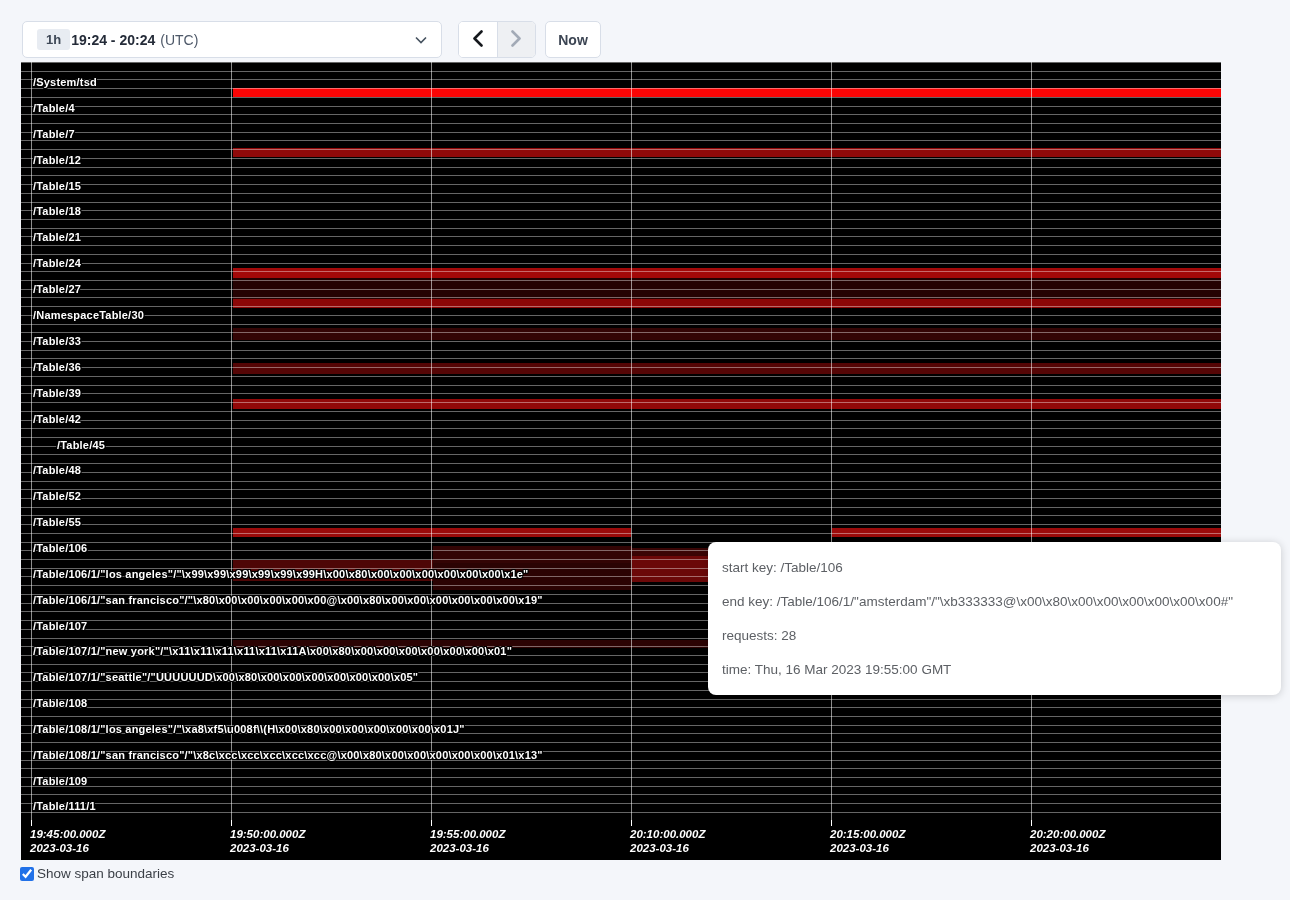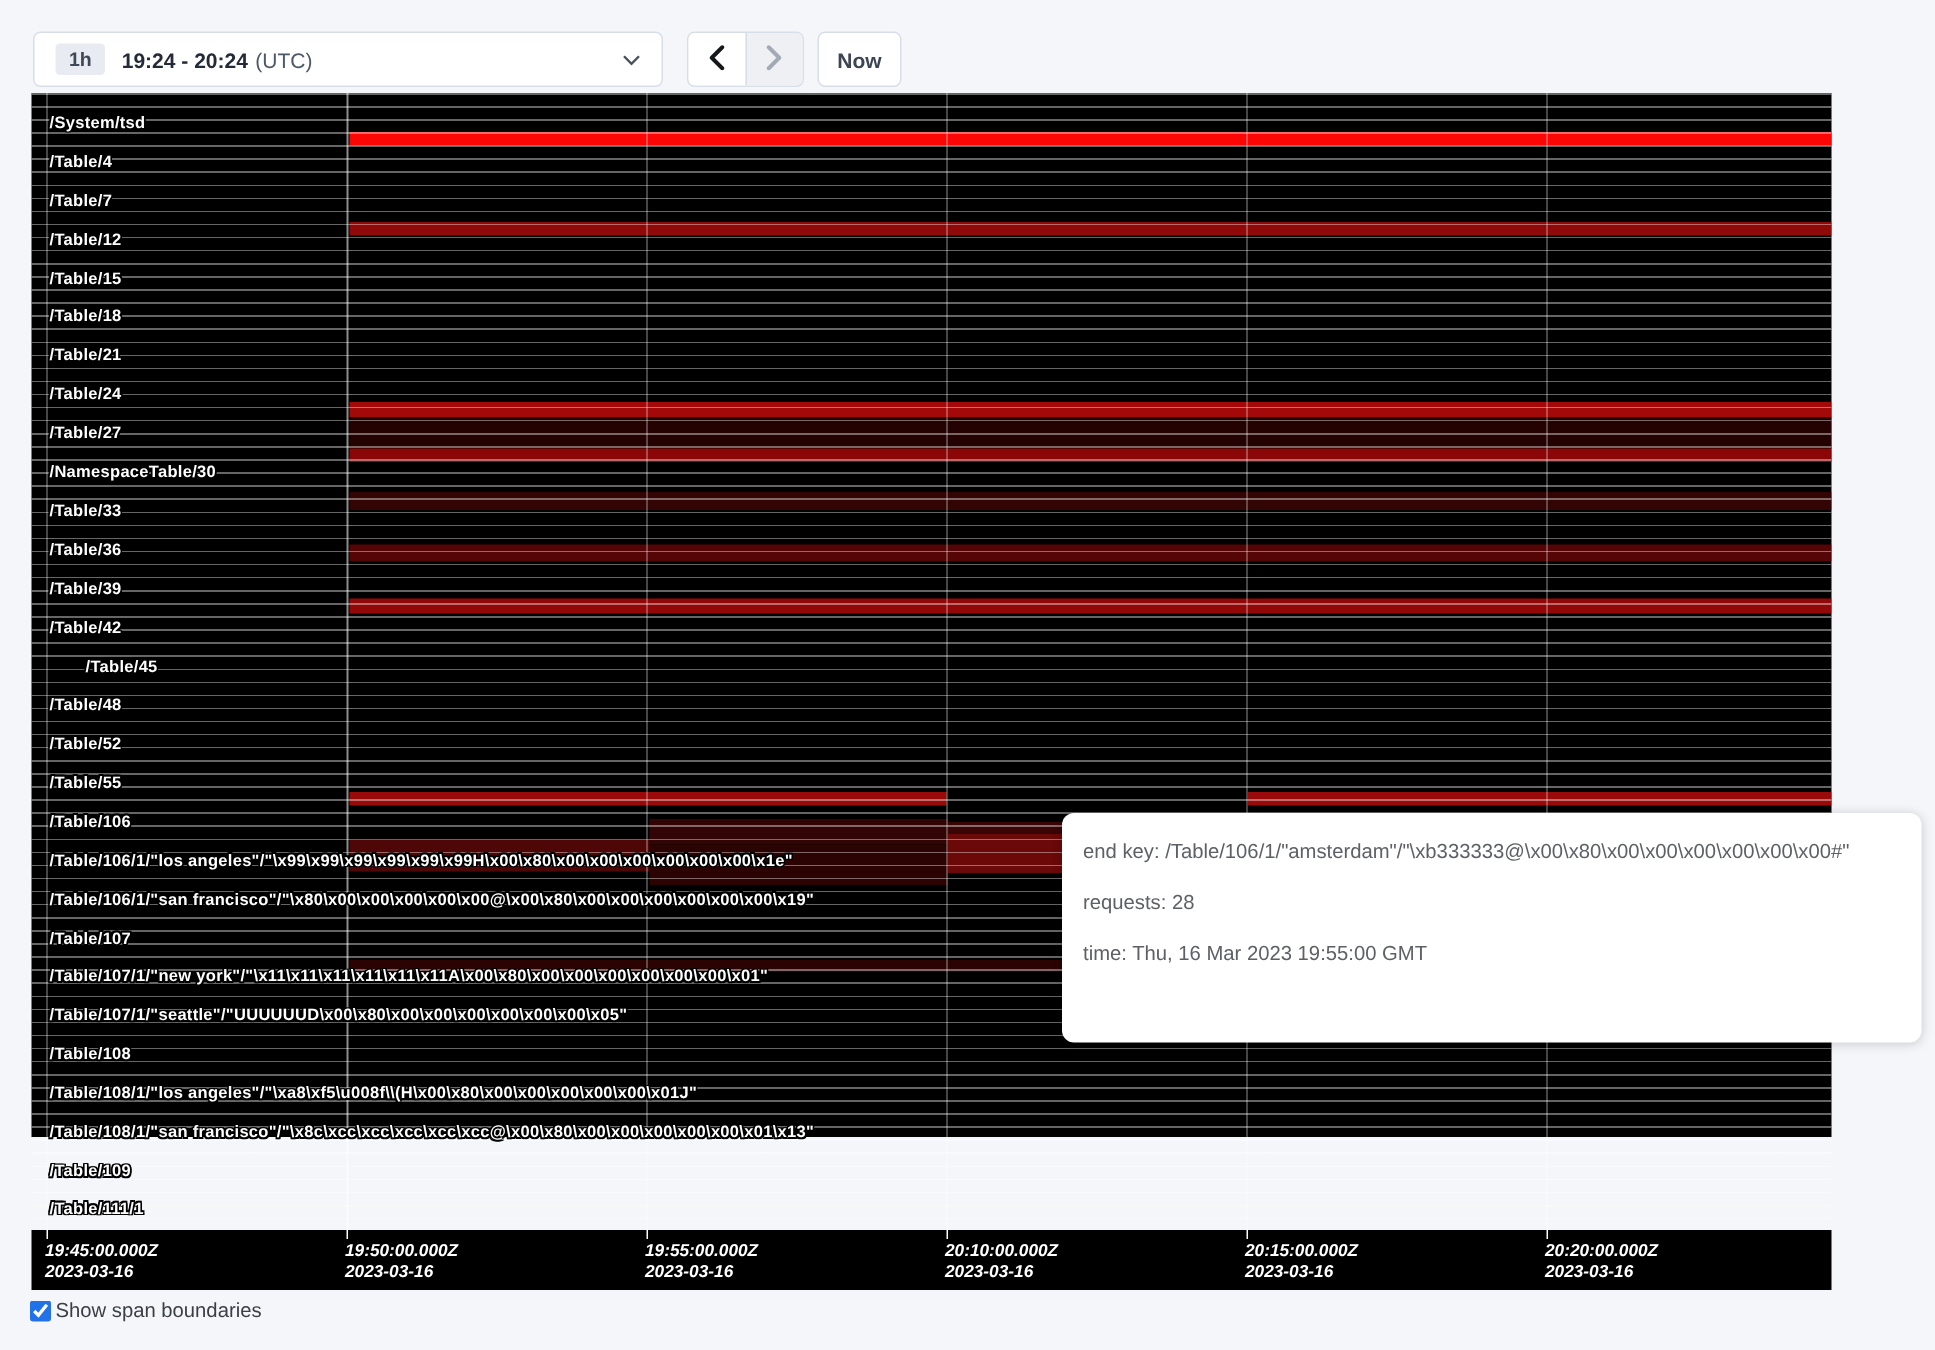--- a/index.html
+++ b/index.html
@@ -9,42 +9,42 @@
     font-family:"Liberation Sans", sans-serif;
   }
   
   .range-box{
     position:absolute;left:22px;top:21px;width:420px;height:37px;
     background:#fff;border:1px solid #d8dee8;border-radius:5px;
     display:flex;align-items:center;box-sizing:border-box;padding:0 14px;cursor:pointer;
   }
   .badge{
     background:#e8ecf2;color:#3e4857;font-weight:bold;font-size:13px;
-    padding:3px 9px;border-radius:3px;margin-right:11px;
+    padding:3px 9px;border-radius:3px;margin-right:1px;
   }
   .range-main{font-weight:bold;font-size:14px;color:#242b38;text-align:right;}
   .range-utc{font-size:14px;color:#4d5868;margin-left:5px;}
   .chev-down{margin-left:auto;display:flex;align-items:center;}
   .nav-group{
     position:absolute;left:458px;top:21px;width:78px;height:37px;
     border:1px solid #d8dee8;border-radius:5px;background:#fff;
     display:flex;box-sizing:border-box;overflow:hidden;
   }
   .nav-btn{
     flex:1;border:none;background:#fff;display:flex;align-items:center;justify-content:center;
     cursor:pointer;padding:0;
   }
   .nav-btn.next{border-left:1px solid #d8dee8;background:#eef0f3;cursor:default;}
   .now-btn{
     position:absolute;left:545px;top:21px;width:56px;height:37px;
     background:#fff;border:1px solid #d8dee8;border-radius:5px;
     font-weight:bold;font-size:14px;color:#3c4553;cursor:pointer;font-family:inherit;
   }
   
-  .keyviz{position:absolute;left:21px;top:62px;width:1200px;height:696px;background:#000;}
+  .keyviz{position:absolute;left:21px;top:62px;width:1200px;height:798px;background:#000;}
   .kv-rows{position:absolute;left:0;top:0;width:1200px;height:758px;overflow:hidden;}
   .band{position:absolute;}
   .kv-grid{
     position:absolute;left:0;top:0;width:1200px;height:758px;pointer-events:none;
     background-image:
       repeating-linear-gradient(to right, rgba(255,255,255,.55) 0 1px, transparent 1px 200px),
       repeating-linear-gradient(to bottom, rgba(255,255,255,.40) 0 1px, transparent 1px 8.72px);
     background-position:10px 0, 0 0;
   }
   .row-label{
@@ -192,20 +192,21 @@
       </div>
       <div class="x-tick-mark" style="left: 1010px;"></div>
       <div class="x-tick-label" style="left: 1009px;">
         <div>20:20:00.000Z</div>
         <div>2023-03-16</div>
       </div>
     </div>
 </div>
 
 <div class="tooltip">
+  <div class="tooltip-line">start key: /Table/106</div>
   <div class="tooltip-line">end key: /Table/106/1/"amsterdam"/"\xb333333@\x00\x80\x00\x00\x00\x00\x00\x00#"</div>
   <div class="tooltip-line">requests: 28</div>
   <div class="tooltip-line">time: Thu, 16 Mar 2023 19:55:00 GMT</div>
 </div>
 
 <label class="footer-toggle">
   <input type="checkbox" checked="" style="">
   <span>Show span boundaries</span>
 </label>
 

